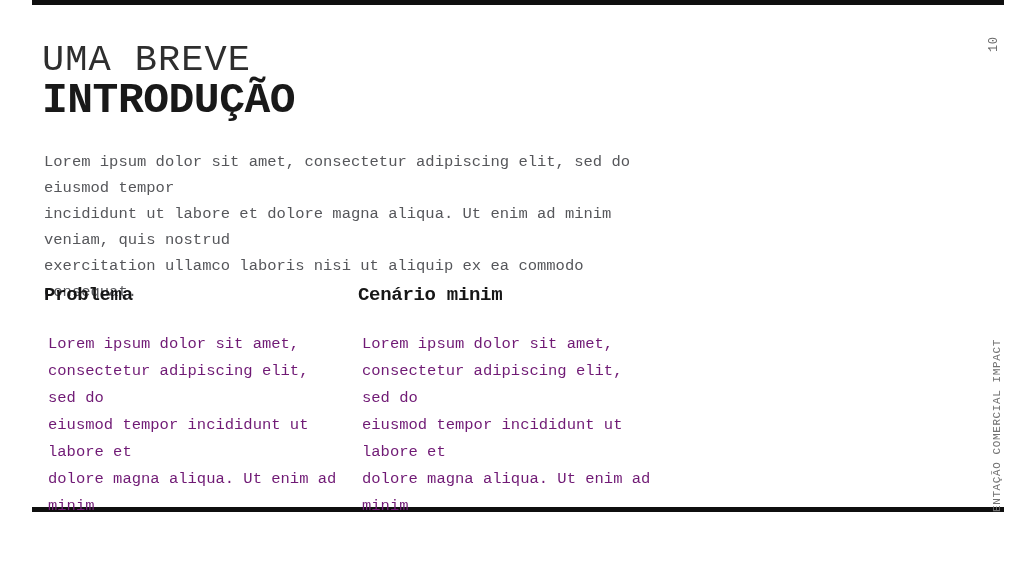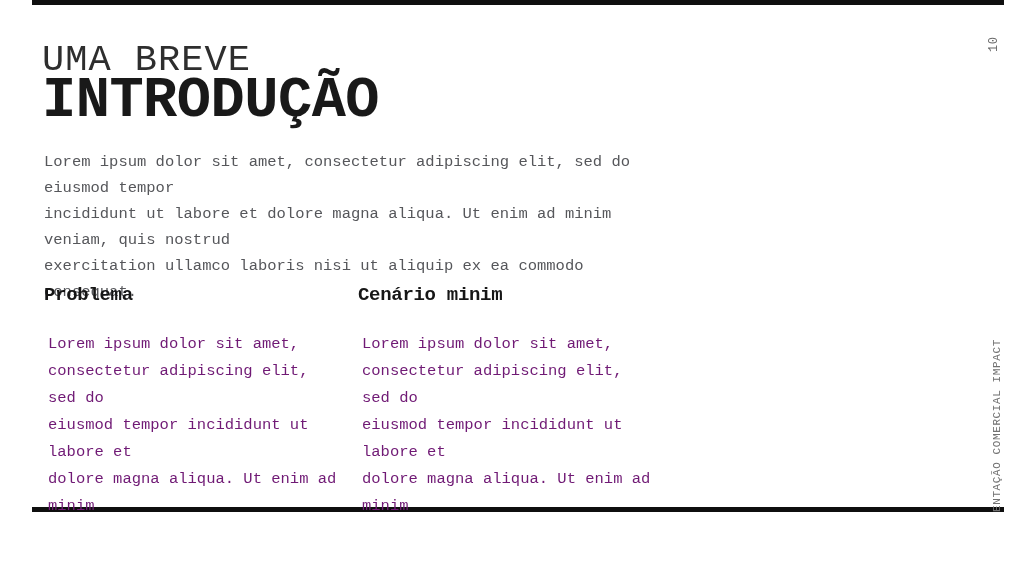--- a/index.html
+++ b/index.html
@@ -31,21 +31,21 @@
     top: 40px;
   }
   .title-line1 {
     font-size: 37px;
     font-weight: 300;
     letter-spacing: 1px;
     color: #2e2e2e;
     line-height: 40px;
   }
   .title-line2 {
-    font-size: 57px;
+    font-size: 43px;
     font-weight: 800;
     letter-spacing: -0.5px;
     color: #191919;
     line-height: 46px;
     margin-top: -2px;
   }
 
   .intro {
     position: absolute;
     left: 44px;

